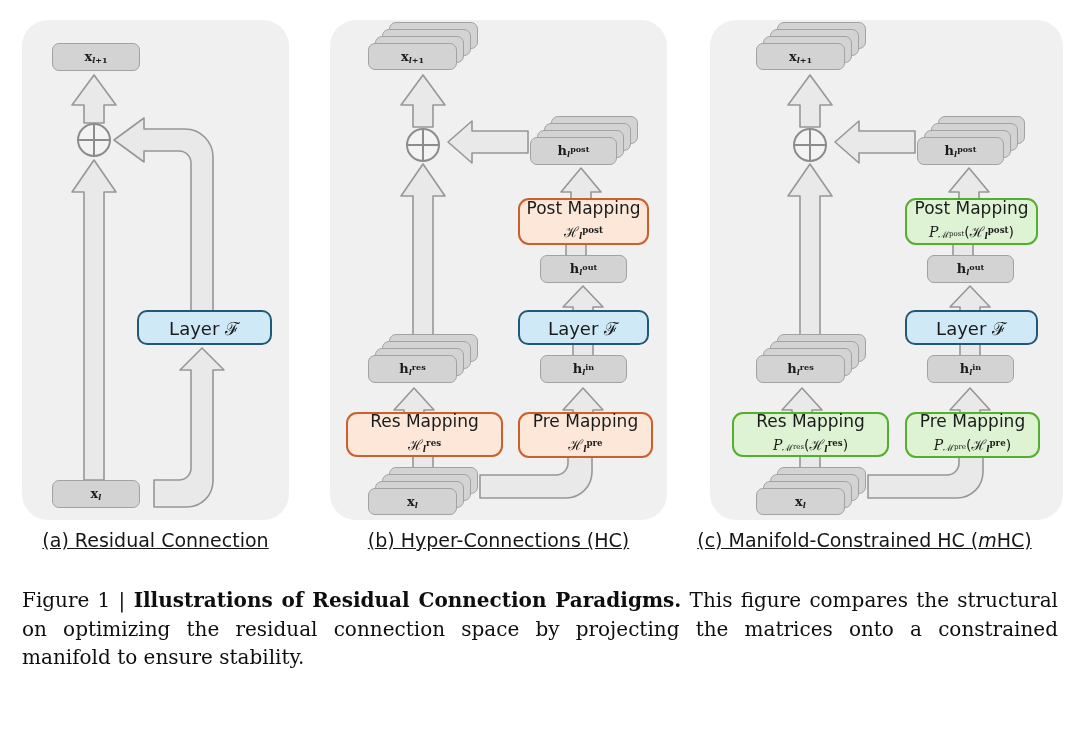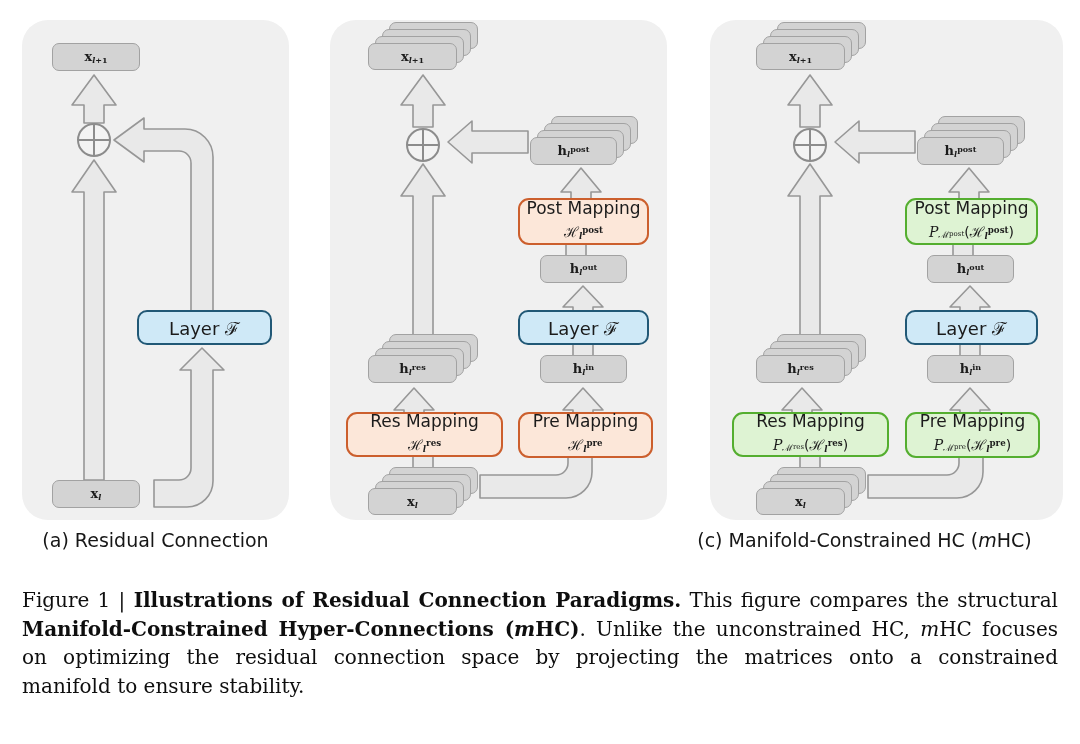--- a/index.html
+++ b/index.html
@@ -46,21 +46,21 @@
   .sg-m{font-family:"DejaVu Serif",serif;font-weight:bold;}
   .sg-sub{font-family:"DejaVu Serif",serif;font-weight:bold;font-size:0.62em;vertical-align:-0.22em;}
   .sg-subi{font-family:"DejaVu Serif",serif;font-weight:bold;font-style:italic;font-size:0.62em;vertical-align:-0.22em;}
   .sg-sup{font-family:"DejaVu Serif",serif;font-weight:bold;font-size:0.62em;vertical-align:0.42em;}
   .sg-cal{font-family:"DejaVu Serif",serif;}
   .sg-calP{font-family:"DejaVu Serif",serif;font-style:italic;}
   .sg-subcal{font-family:"DejaVu Serif",serif;font-size:0.66em;vertical-align:-0.18em;}
   .sg-sub2{font-family:"DejaVu Serif",serif;font-size:0.5em;vertical-align:0.12em;}
 
   .subcap{position:absolute;top:526px;height:28px;font-size:19px;color:#161616;
-          display:flex;align-items:center;justify-content:center;white-space:nowrap;}
+          display:flex;align-items:center;justify-content:center;white-space:nowrap;text-decoration:underline;}
 
   .caption{position:absolute;left:22px;top:586px;width:1036px;
            font-family:"DejaVu Serif",serif;font-size:20px;line-height:28.6px;color:#0e0e0e;}
   .cap-line{text-align:justify;text-align-last:justify;}
   .cap-line.last{text-align-last:left;}
 </style>
 </head>
 <body>
 
 <div class="page">
@@ -236,26 +236,28 @@
     <div class="card" style="left:60px;top:454px;"></div>
     <div class="card" style="left:53px;top:461px;"></div>
     <div class="card" style="left:46px;top:468px;">
       <span class="lbl"><span class="sg-m">x</span><span class="sg-subi">l</span></span>
     </div>
   </section>
 
   <div class="subcap" style="left:22px;width:267px;">
       <span class="sg-t">(a) Residual Connection</span>
     </div>
+  <div class="subcap" style="left:330px;width:337px;">
+      <span class="sg-t">(b) Hyper-Connections (HC)</span>
+    </div>
   <div class="subcap" style="left:688px;width:353px;">
       <span class="sg-t">(c) Manifold-Constrained HC (</span>
       <span class="sg-it">m</span>
       <span class="sg-t">HC)</span>
     </div>
 
   <div class="caption">
     <div class="cap-line"><span class="sg-t">Figure 1 | </span><span class="sg-b">Illustrations of Residual Connection Paradigms.</span><span class="sg-t"> This figure compares the structural</span></div>
-    <div class="cap-line"><span class="sg-b">Manifold-Constrained Hyper-Connections</span><span class="sg-b"> (</span><span class="sg-bi">m</span><span class="sg-b">HC)</span><span class="sg-t">. Unlike the unconstrained HC, </span><span class="sg-it">m</span><span class="sg-t">HC focuses</span></div>
     <div class="cap-line"><span class="sg-t">on optimizing the residual connection space by projecting the matrices onto a constrained</span></div>
     <div class="cap-line last"><span class="sg-t">manifold to ensure stability.</span></div>
   </div>
 
 </div>
 
 </body></html>

